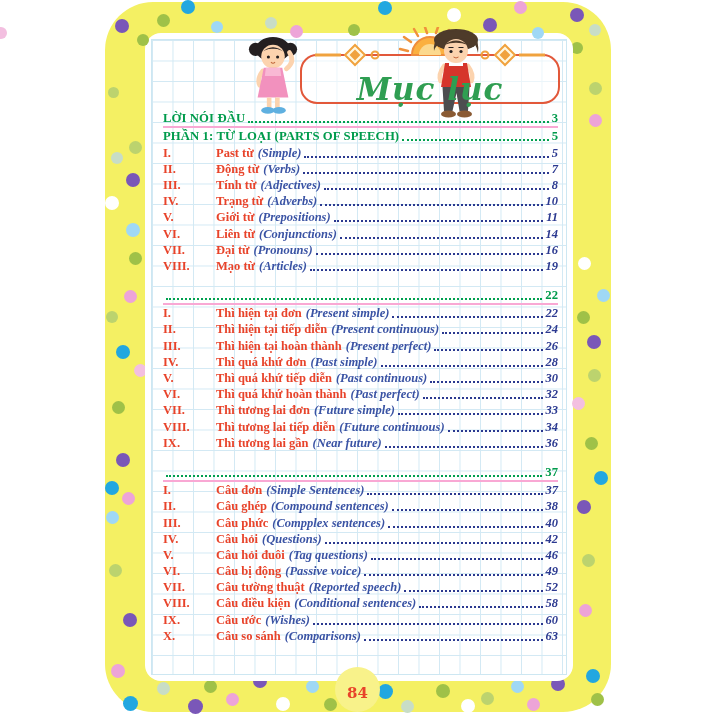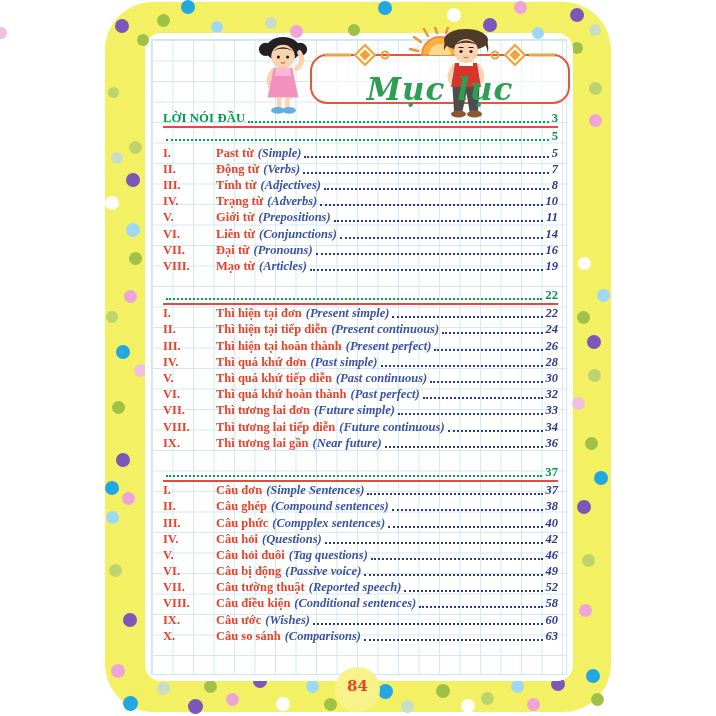--- a/index.html
+++ b/index.html
@@ -4,42 +4,42 @@
 <style>
   html,body{margin:0;padding:0;background:#ffffff;width:716px;height:716px;overflow:hidden;}
   .canvas{position:relative;width:716px;height:716px;background:#ffffff;font-family:"Liberation Serif","DejaVu Serif",serif;}
   .card{position:absolute;left:105px;top:2px;width:506px;height:710px;background:#f4f063;border-radius:48px;z-index:0;}
   .dot{position:absolute;border-radius:50%;z-index:1;}
   .dot.above{z-index:4;}
   .page{position:absolute;left:145px;top:33px;width:428px;height:648px;background:#ffffff;border-radius:16px;z-index:2;}
   .grid{position:absolute;left:6px;top:6px;right:6px;bottom:6px;border:1px solid #cde7f2;
         background-image:linear-gradient(#d2e9f4 1px,transparent 1px),linear-gradient(90deg,#d2e9f4 1px,transparent 1px);
         background-size:20.5px 20.5px;}
-  .header{position:absolute;left:10px;top:0;width:428px;height:115px;}
+  .header{position:absolute;left:0;top:0;width:428px;height:115px;}
   .frame-svg{position:absolute;left:148px;top:-6px;width:274px;height:82px;}
   .girl{position:absolute;left:96px;top:2px;width:64px;height:80px;}
   .boy{position:absolute;left:272px;top:-6px;width:78px;height:92px;}
   .title{position:absolute;left:150px;top:38px;width:270px;text-align:center;
          font-family:"DejaVu Serif",serif;font-style:italic;font-weight:bold;
          font-size:31px;color:#2f9e52;letter-spacing:1px;}
   .toc{position:absolute;left:18px;top:77px;width:395px;}
   .row{display:flex;align-items:flex-end;height:16.2px;line-height:15px;font-weight:bold;}
   .row.gap{margin-top:13px;}
-  .row.ul{border-bottom:2px solid #ef4444;}
+  .row.ul{border-bottom:2px solid #f9a8d4;}
   .h-label{color:#009b4c;font-size:12.7px;white-space:nowrap;letter-spacing:0.1px;}
   .h-page{color:#009b4c;font-size:12.7px;}
   .leader{flex:1;border-bottom:2px dotted #00a04f;margin:0 3px 3px 3px;min-width:12px;}
   .leader.navy{border-bottom-color:#2b3990;}
   .numeral{color:#e8432a;font-size:12.5px;width:53px;flex:none;}
   .vi{color:#e8432a;font-size:12.5px;white-space:nowrap;}
   .en{color:#3a53a4;font-size:12.5px;font-style:italic;white-space:nowrap;margin-left:4px;}
   .i-page{color:#2b3990;font-size:12.5px;font-style:italic;}
   .footer-tab{position:absolute;left:335px;top:667px;width:45px;height:45px;border-radius:50%;
               background:#f8f28a;z-index:3;text-align:center;}
-  .footer-tab span{display:inline-block;margin-top:10px;font-weight:bold;font-size:15px;color:#e8432a;
+  .footer-tab span{display:inline-block;margin-top:17px;font-weight:bold;font-size:15px;color:#e8432a;
                    font-family:"DejaVu Serif",serif;}
 </style>
 </head>
 <body>
 
 <div class="canvas">
   <div class="card"></div>
   <div id="dots">
       <div class="dot" style="left: 115px; top: 19px; width: 14px; height: 14px; background: rgb(122, 87, 184);"></div>
       <div class="dot" style="left: 156.5px; top: 13.5px; width: 13px; height: 13px; background: rgb(159, 193, 72);"></div>
@@ -188,20 +188,21 @@
     </div>
 
     <div class="toc" id="toc">
   <div class="row header-row ul">
     <span class="h-label">LỜI NÓI ĐẦU</span>
     <span class="leader"></span>
     <span class="h-page">3</span>
   </div>
 
   <div class="row header-row">
+    <span class="h-label">PHẦN 1: TỪ LOẠI (PARTS OF SPEECH)</span>
     <span class="leader"></span>
     <span class="h-page">5</span>
   </div>
 
   <div class="row item-row">
     <span class="numeral">I.</span>
     <span class="vi">Past từ</span>
     <span class="en">(Simple)</span>
     <span class="leader navy"></span>
     <span class="i-page">5</span>

